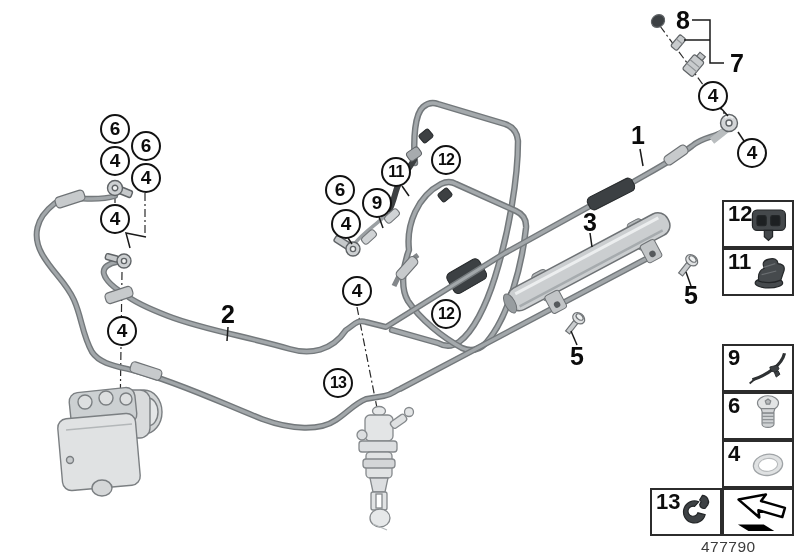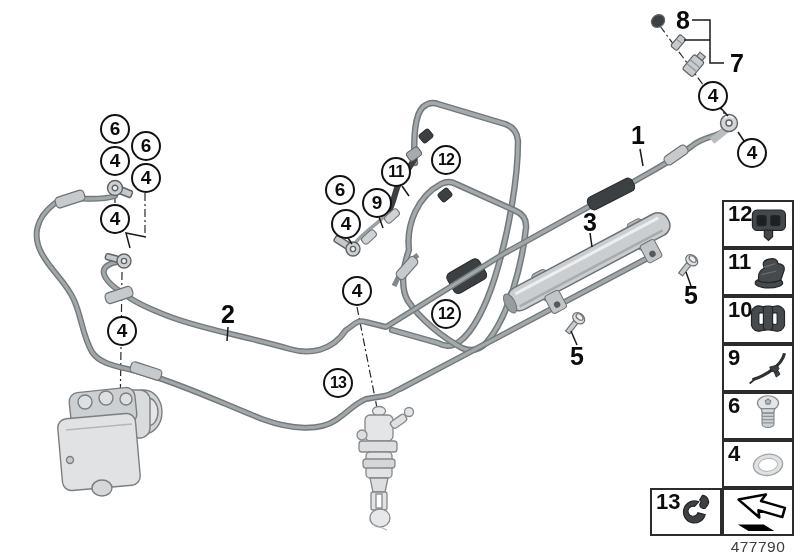--- a/index.html
+++ b/index.html
@@ -11,21 +11,21 @@
            border-radius:50%;background:#fff;display:flex;align-items:center;justify-content:center;
            font-weight:bold;font-size:19px;color:#0d0d0d;z-index:5;}
   .callout.two{font-size:16px;letter-spacing:-0.8px;}
   
   .plabel{position:absolute;transform:translate(-50%,-50%);font-weight:bold;font-size:25px;
           color:#0b0b0b;z-index:5;line-height:1;}
   
   .lg-box{position:absolute;box-sizing:border-box;border:2px solid #2c2c2c;background:#fff;z-index:4;}
   .lg-num{position:absolute;top:0px;left:4px;font-weight:bold;font-size:22px;color:#0d0d0d;line-height:1.1;}
   .lg-ic{position:absolute;right:1px;bottom:1px;}
-  .docnum{position:absolute;left:718px;top:538px;width:80px;text-align:center;
+  .docnum{position:absolute;left:701px;top:538px;width:80px;text-align:left;
           font-size:15.5px;color:#3c3c3c;letter-spacing:0.5px;z-index:4;}
 </style>
 </head>
 <body>
 
 <div class="stage">
 
   <svg class="art" width="800" height="560" viewBox="0 0 800 560">
 
     <g stroke="#2a2a2a" stroke-width="1.2" fill="none" stroke-dasharray="8 3 2 3">
@@ -243,30 +243,20 @@
   <div class="lg-box" style="left:722px;top:248px;width:72px;height:48px">
     <span class="lg-num">11</span>
     <svg class="lg-ic" width="46" height="44" viewBox="0 0 48 48">
       <g fill="#464a4d" stroke="#232628" stroke-width="1.3">
         <ellipse cx="25" cy="37" rx="15" ry="5.5"></ellipse>
         <path d="M14 35 q-2 -11 6 -14 q-4 -8 5 -10 q9 -2 10 5 q9 1 6 9 l-3 9 q-11 5 -24 1 z"></path>
         <path d="M19 20 l13 -4 M17 28 l16 -4" stroke="#6a6e71" fill="none"></path>
       </g>
     </svg>
   </div>
-  <div class="lg-box" style="left:722px;top:296px;width:72px;height:48px">
-    <span class="lg-num">10</span>
-    <svg class="lg-ic" width="46" height="44" viewBox="0 0 48 48">
-      <g fill="#464a4d" stroke="#232628" stroke-width="1.3">
-        <path d="M6 16 a8 8 0 0 1 10 -6 l5 1 v7 l-5 -1 a2 2 0 0 0 -2 2 v9 a2 2 0 0 0 2 2 l5 -1 v7 l-5 1 a8 8 0 0 1 -10 -6 z"></path>
-        <path d="M42 16 a8 8 0 0 0 -10 -6 l-5 1 v7 l5 -1 a2 2 0 0 1 2 2 v9 a2 2 0 0 1 -2 2 l-5 -1 v7 l5 1 a8 8 0 0 0 10 -6 z"></path>
-        <rect x="19" y="10" width="10" height="26" rx="3"></rect>
-      </g>
-    </svg>
-  </div>
   <div class="lg-box" style="left:722px;top:344px;width:72px;height:48px">
     <span class="lg-num">9</span>
     <svg class="lg-ic" width="46" height="44" viewBox="0 0 48 48">
       <path d="M7 38 q13 -4 23 -12 t12 -17" stroke="#2e3133" stroke-width="3.5" fill="none"></path>
       <path d="M4 42 l7 -6" stroke="#2e3133" stroke-width="2" fill="none"></path>
       <path d="M26 24 l8 -2 2 4 -4 4 -5 -2 z M31 30 l2 5 4 -3 -2 -4 z" fill="#3c4043" stroke="#232628"></path>
     </svg>
   </div>
   <div class="lg-box" style="left:722px;top:392px;width:72px;height:48px">
     <span class="lg-num">6</span>

